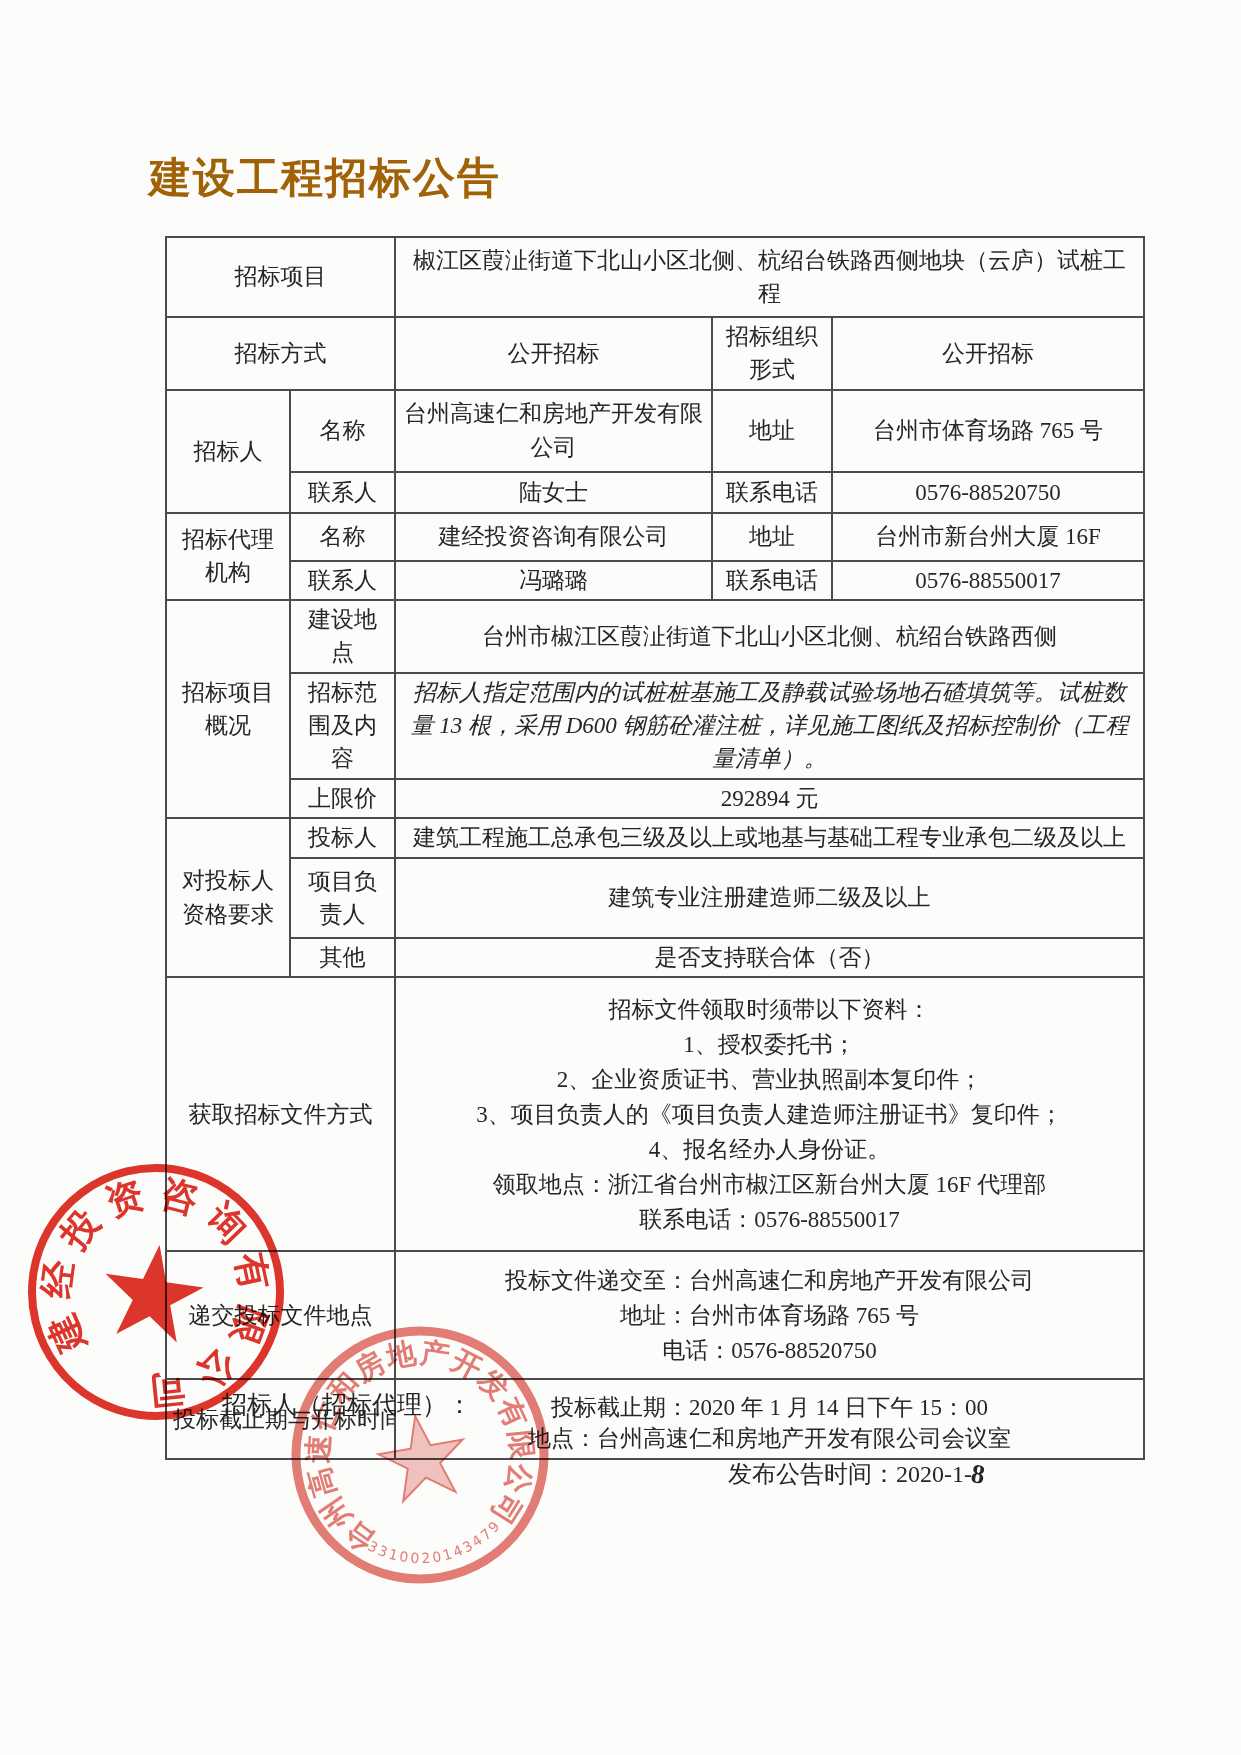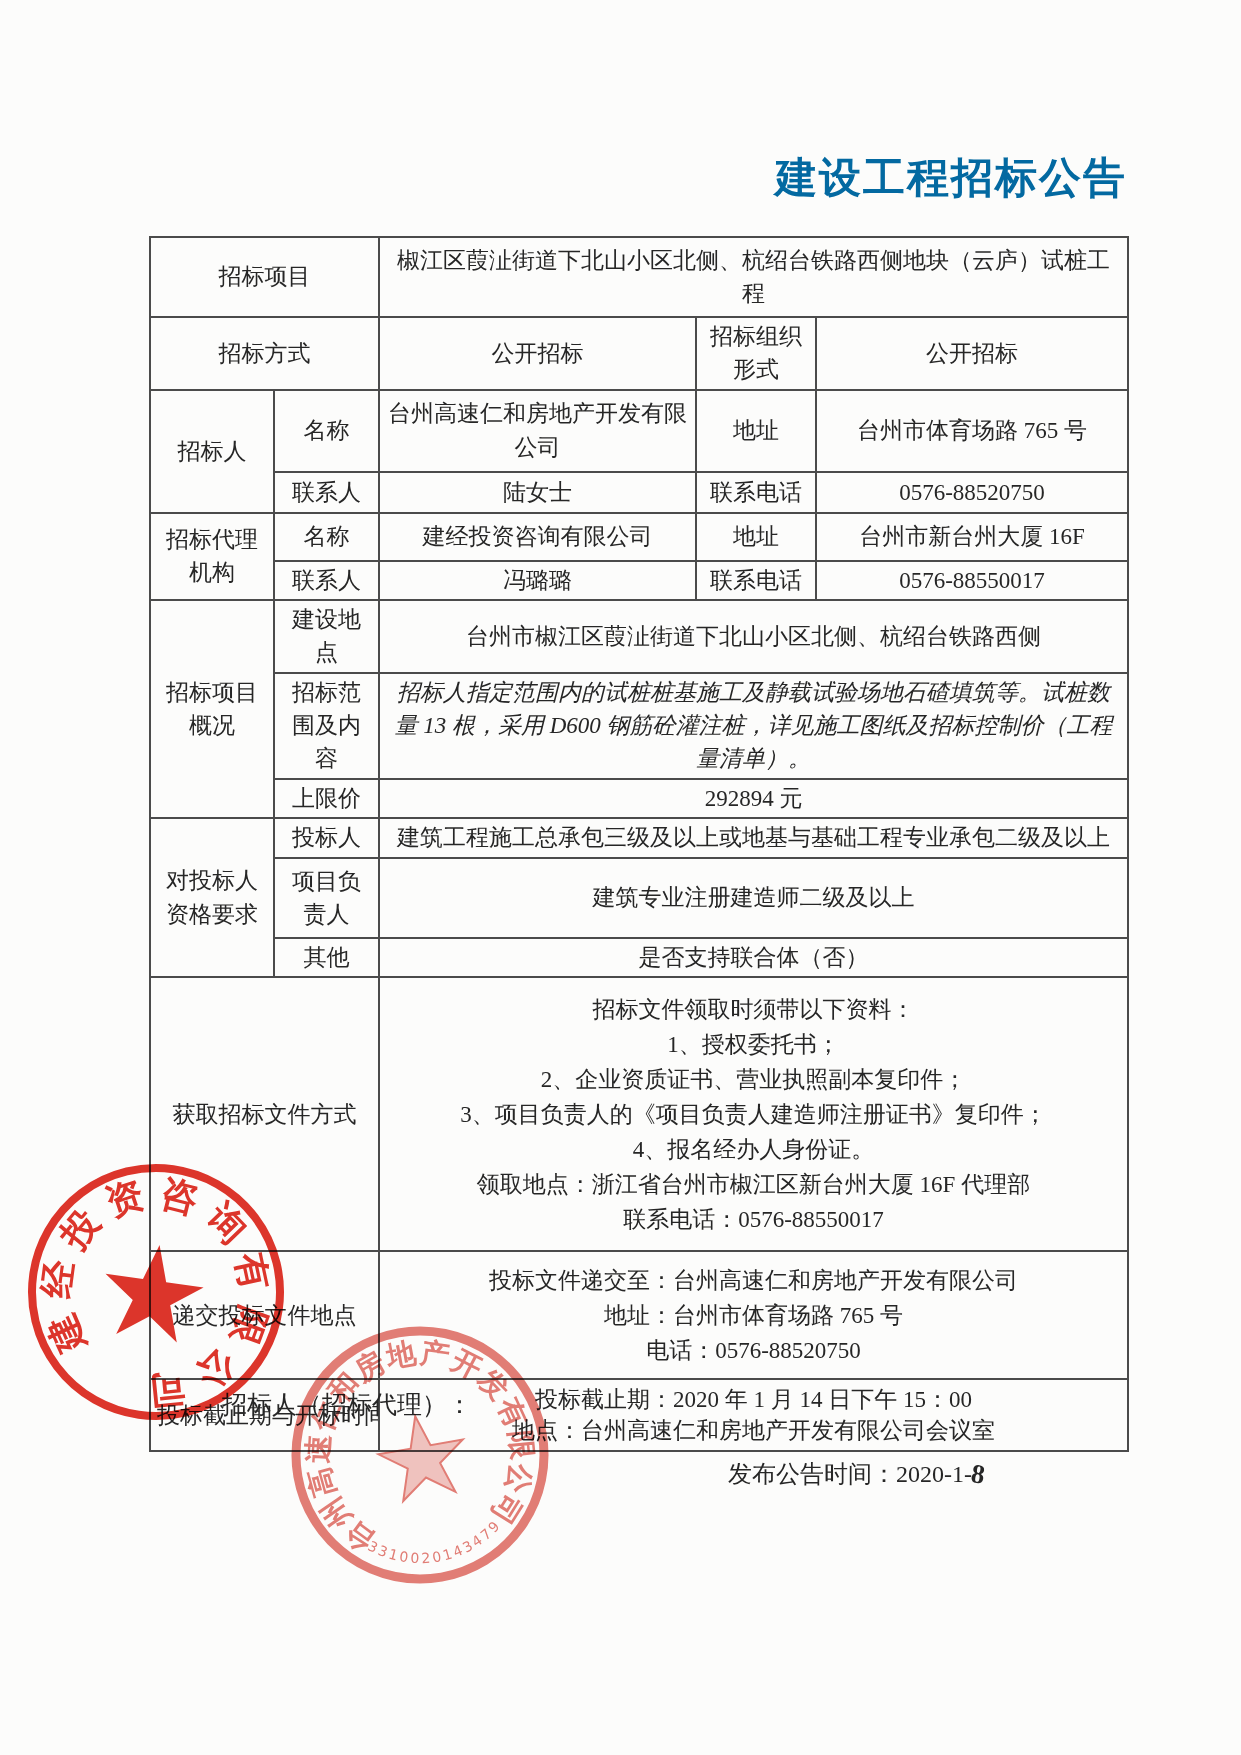--- a/index.html
+++ b/index.html
@@ -7,25 +7,25 @@
     width:1241px;height:1755px;
     background:#fcfcfb;
     font-family:"Liberation Serif","DejaVu Serif",serif;
     color:#2b2b2b;
     position:relative;
     overflow:hidden;
   }
   .page{position:absolute;inset:0;}
   .doc-title{
     position:absolute;top:150px;left:149px;width:978px;
-    text-align:right;font-size:42px;font-weight:bold;color:#0369a1;
+    text-align:left;font-size:42px;font-weight:bold;color:#a16207;
     letter-spacing:2px;
   }
   table.main{
-    position:absolute;top:236px;left:149px;
+    position:absolute;top:236px;left:165px;
     border-collapse:collapse;table-layout:fixed;width:978px;
   }
   table.main td{
     border:2px solid #4b4b4b;
     text-align:center;vertical-align:middle;
     font-size:23px;line-height:1.45;
     padding:2px 6px;color:#262626;
     overflow:hidden;
   }
   td.wrap-narrow{padding:2px 10px;margin-left:18px;}
@@ -155,21 +155,21 @@
         <td colspan="2">递交投标文件地点</td>
         <td colspan="3" class="lines">
           <div class="ln">投标文件递交至：台州高速仁和房地产开发有限公司</div>
           <div class="ln">地址：台州市体育场路 765 号</div>
           <div class="ln">电话：0576-88520750</div>
         </td>
       </tr>
 
       <tr style="height:70px">
         <td colspan="2" class="nowrap">投标截止期与开标时间</td>
-        <td colspan="3" class="lines" style="padding-top:4px;padding-bottom:4px">
+        <td colspan="3" class="lines" style="padding-top:12px;padding-bottom:4px">
           <div class="ln" style="line-height:31px">投标截止期：2020 年 1 月 14 日下午 15：00</div>
           <div class="ln" style="line-height:31px">地点：台州高速仁和房地产开发有限公司会议室</div>
         </td>
       </tr>
     </tbody>
   </table>
 
   <div class="footer-signature">招标人（招标代理）：</div>
 
   <div class="publish-line"><span>发布公告时间：2020-1-</span><span class="hand-digit">8</span></div>

